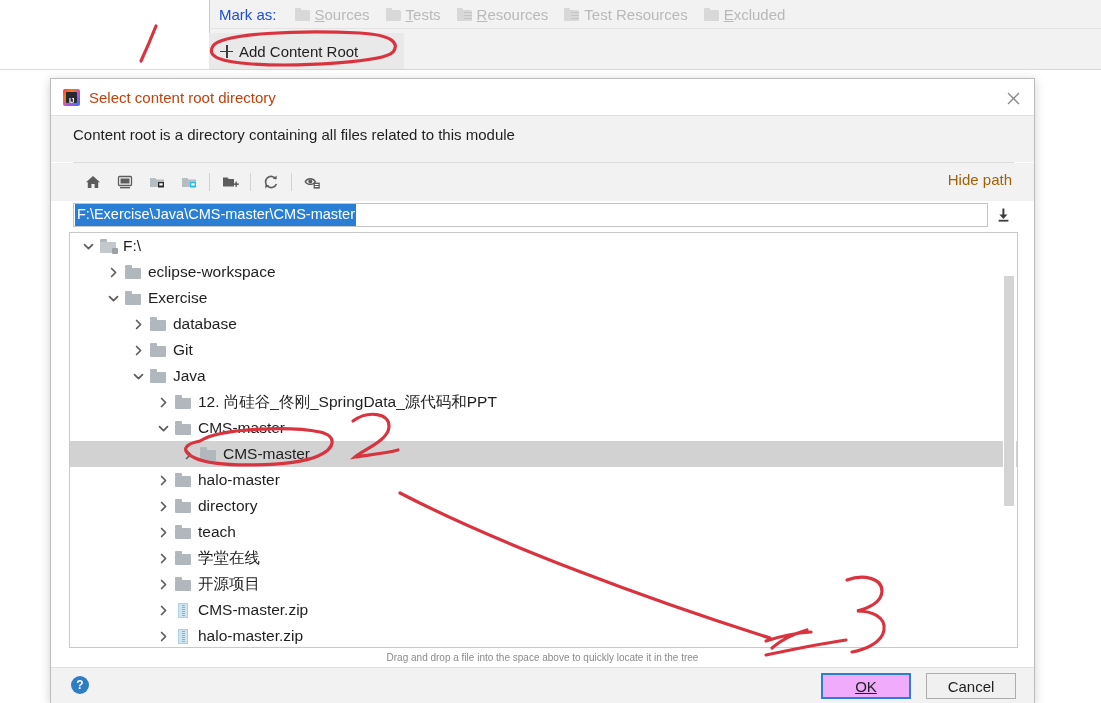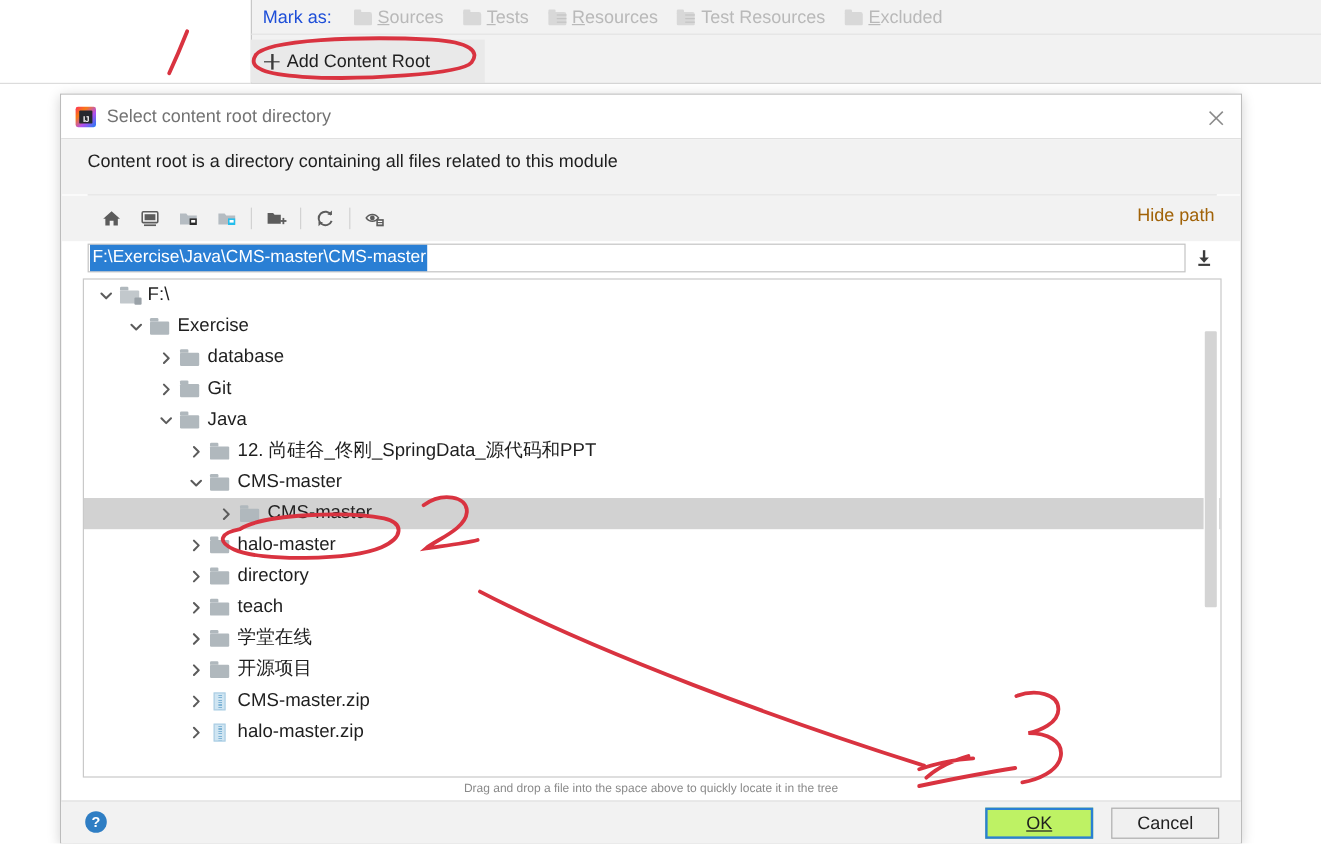--- a/index.html
+++ b/index.html
@@ -92,21 +92,21 @@
   .ij-logo .ij-inner {
     position: absolute; left: 3px; top: 3px; width: 11px; height: 11px;
     background: #26282e; border-radius: 1px;
   }
   .ij-logo .ij-txt {
     position: absolute; left: 0; top: 0; width: 17px; height: 17px;
     color: #ffffff; font-size: 7px; font-weight: bold;
     display: flex; align-items: flex-end; justify-content: center;
     padding-bottom: 2px; box-sizing: border-box; letter-spacing: -0.5px;
   }
-  .title-text { font-size: 15px; color: #737373; }
+  .title-text { font-size: 15px; color: #c2410c; }
   .close-btn {
     position: absolute; right: 10px; top: 8px; width: 22px; height: 22px;
     display: flex; align-items: center; justify-content: center;
     color: #8a8a8a; font-size: 17px; line-height: 1;
   }
   .titlebar-sep {
     position: absolute; left: 0; top: 36px; width: 100%; height: 1px; background: #e0e0e0;
   }
 
   .desc-band {
@@ -221,21 +221,21 @@
     border-radius: 50%; background: #2f7ec4; color: #ffffff;
     font-size: 12px; display: flex; align-items: center; justify-content: center;
     font-weight: bold;
   }
   .btn {
     position: absolute; top: 594px; height: 26px; width: 90px;
     font-size: 15px; color: #1f1f1f;
     display: flex; align-items: center; justify-content: center;
     background: #f0f0f0; border: 1px solid #adadad; box-sizing: border-box;
   }
-  .btn.ok { right: 123px; border: 2px solid #2a7fd4; background: #bef264; text-decoration: underline; }
+  .btn.ok { right: 123px; border: 2px solid #2a7fd4; background: #f0abfc; text-decoration: underline; }
   .btn.cancel { right: 18px; }
 
   
   .ann { position: absolute; left: 0; top: 0; width: 1101px; height: 703px; pointer-events: none; }
 </style>
 </head>
 <body>
 
 <div id="root">
 
@@ -413,20 +413,32 @@
             <span class="ficon drive">
               <span class="tab"></span>
               <span class="body"></span>
               <span class="badge"></span>
             </span>
             <span class="tlabel">F:\</span>
           </div>
           <div class="trow" style="padding-left: 35px;">
             <span class="twist">
               <svg width="17" height="17" viewBox="0 0 17 17">
+                <path d="M6.6 4.5 L10.6 8.5 L6.6 12.5" fill="none" stroke="#5c5c5c" stroke-width="1.7" stroke-linecap="round" stroke-linejoin="round"></path>
+              </svg>
+            </span>
+            <span class="ficon">
+              <span class="tab"></span>
+              <span class="body"></span>
+            </span>
+            <span class="tlabel">eclipse-workspace</span>
+          </div>
+          <div class="trow" style="padding-left: 35px;">
+            <span class="twist">
+              <svg width="17" height="17" viewBox="0 0 17 17">
                 <path d="M4.5 6.6 L8.5 10.6 L12.5 6.6" fill="none" stroke="#5c5c5c" stroke-width="1.7" stroke-linecap="round" stroke-linejoin="round"></path>
               </svg>
             </span>
             <span class="ficon">
               <span class="tab"></span>
               <span class="body"></span>
             </span>
             <span class="tlabel">Exercise</span>
           </div>
           <div class="trow" style="padding-left: 60px;">

